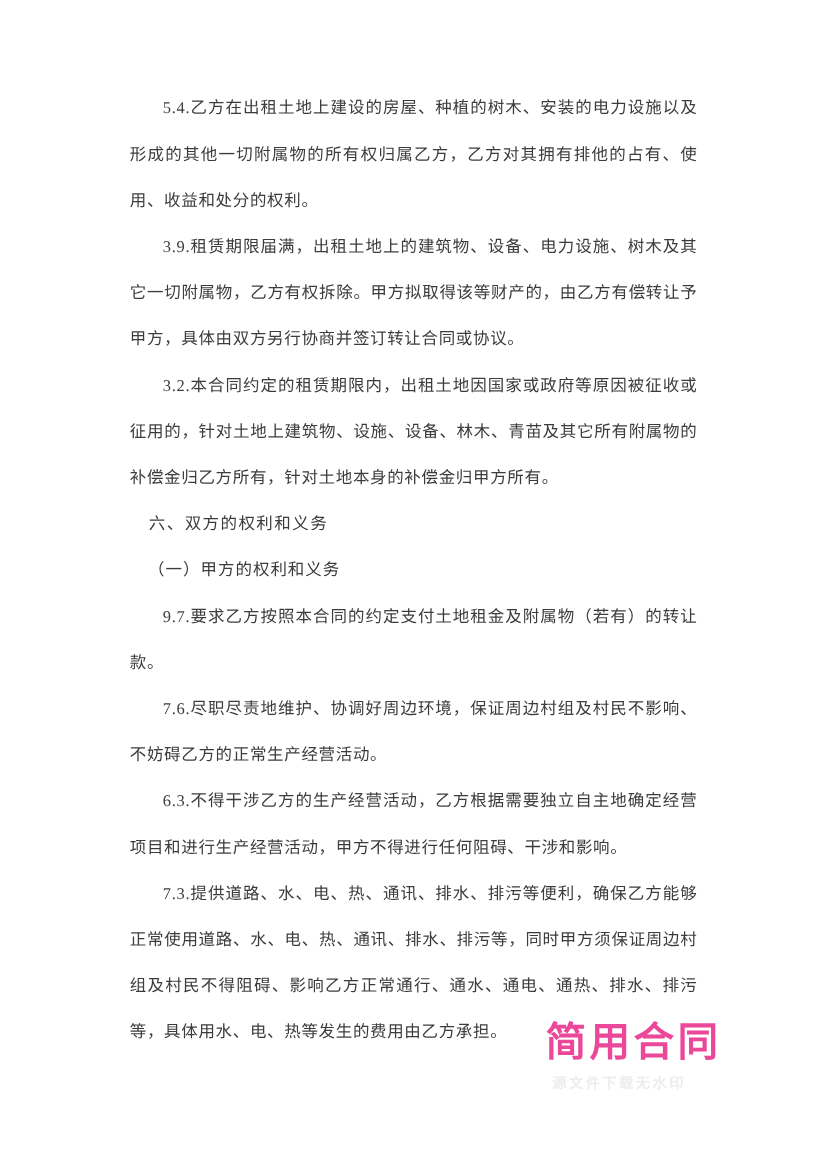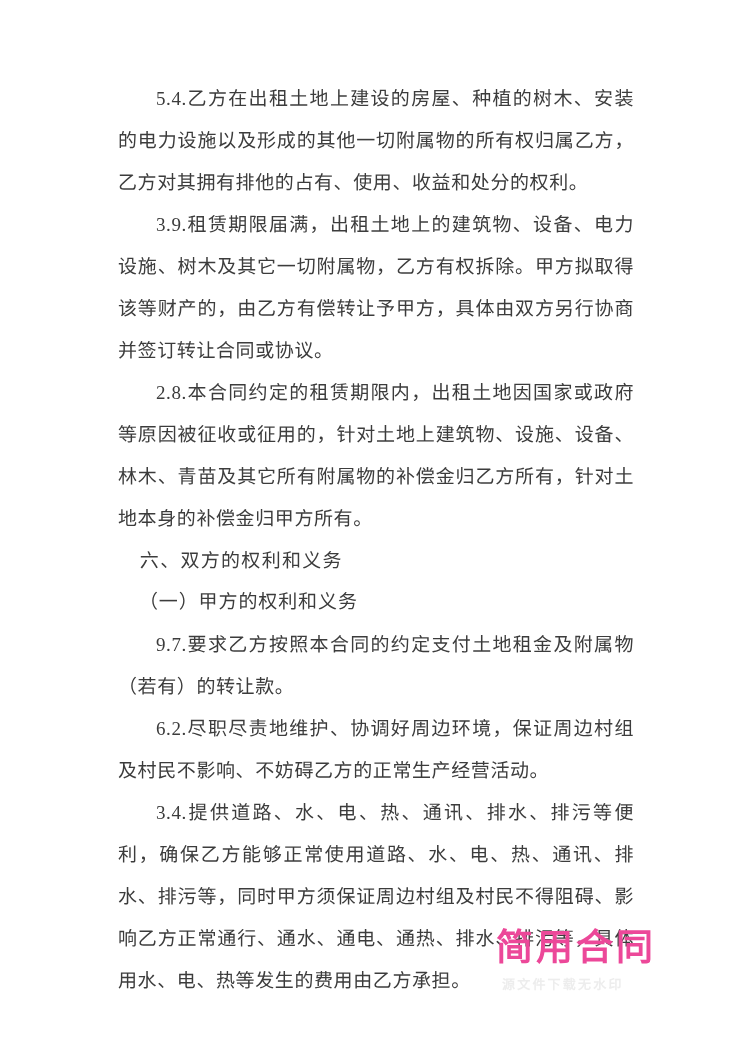--- a/index.html
+++ b/index.html
@@ -18,39 +18,38 @@
   }
   #doc-body {
     position: absolute;
     left: 118px;
     top: 78px;
     width: 516px;
   }
   .para {
     margin: 0;
     padding: 0;
-    font-size: 19px;
+    font-size: 15px;
     line-height: 42px;
     color: #3c3c3c;
     text-align: justify;
     text-justify: inter-character;
     text-indent: 2em;
     letter-spacing: 0.6px;
     -webkit-font-smoothing: antialiased;
   }
   .para.heading {
     text-indent: 1.15em;
     text-align: right;
     letter-spacing: 1.3px;
   }
   .para.subheading {
     text-indent: 1.1em;
     text-align: left;
     letter-spacing: 0.9px;
-    font-family: Liberation Mono, monospace;
   }
   
   .para { text-align-last: left; }
 
   #watermark {
     position: absolute;
     left: 496px;
     top: 928px;
     width: 220px;
     height: 76px;
@@ -82,32 +81,33 @@
 <body>
 
 <div id="page">
 
   <div id="doc-body">
 
     <p class="para">5.4.乙方在出租土地上建设的房屋、种植的树木、安装的电力设施以及形成的其他一切附属物的所有权归属乙方，乙方对其拥有排他的占有、使用、收益和处分的权利。</p>
 
     <p class="para">3.9.租赁期限届满，出租土地上的建筑物、设备、电力设施、树木及其它一切附属物，乙方有权拆除。甲方拟取得该等财产的，由乙方有偿转让予甲方，具体由双方另行协商并签订转让合同或协议。</p>
 
-    <p class="para">2.8.本合同约定的租赁期限内，出租土地因国家或政府等原因被征收或征用的，针对土地上建筑物、设施、设备、林木、青苗及其它所有附属物的补偿金归乙方所有，针对土地本身的补偿金归甲方所有。</p>
+    <p class="para">3.2.本合同约定的租赁期限内，出租土地因国家或政府等原因被征收或征用的，针对土地上建筑物、设施、设备、林木、青苗及其它所有附属物的补偿金归乙方所有，针对土地本身的补偿金归甲方所有。</p>
 
     <p class="para heading">六、双方的权利和义务</p>
 
     <p class="para subheading">（一）甲方的权利和义务</p>
 
     <p class="para">9.7.要求乙方按照本合同的约定支付土地租金及附属物（若有）的转让款。</p>
 
-    <p class="para">6.2.尽职尽责地维护、协调好周边环境，保证周边村组及村民不影响、不妨碍乙方的正常生产经营活动。</p>
+    <p class="para">7.6.尽职尽责地维护、协调好周边环境，保证周边村组及村民不影响、不妨碍乙方的正常生产经营活动。</p>
 
+    <p class="para">6.3.不得干涉乙方的生产经营活动，乙方根据需要独立自主地确定经营项目和进行生产经营活动，甲方不得进行任何阻碍、干涉和影响。</p>
 
-    <p class="para">3.4.提供道路、水、电、热、通讯、排水、排污等便利，确保乙方能够正常使用道路、水、电、热、通讯、排水、排污等，同时甲方须保证周边村组及村民不得阻碍、影响乙方正常通行、通水、通电、通热、排水、排污等，具体用水、电、热等发生的费用由乙方承担。</p>
+    <p class="para">7.3.提供道路、水、电、热、通讯、排水、排污等便利，确保乙方能够正常使用道路、水、电、热、通讯、排水、排污等，同时甲方须保证周边村组及村民不得阻碍、影响乙方正常通行、通水、通电、通热、排水、排污等，具体用水、电、热等发生的费用由乙方承担。</p>
 
   </div>
 
   <div id="watermark">
     <div class="wm-main">简用合同</div>
     <div class="wm-sub">源文件下载无水印</div>
   </div>
 
 </div>
 

